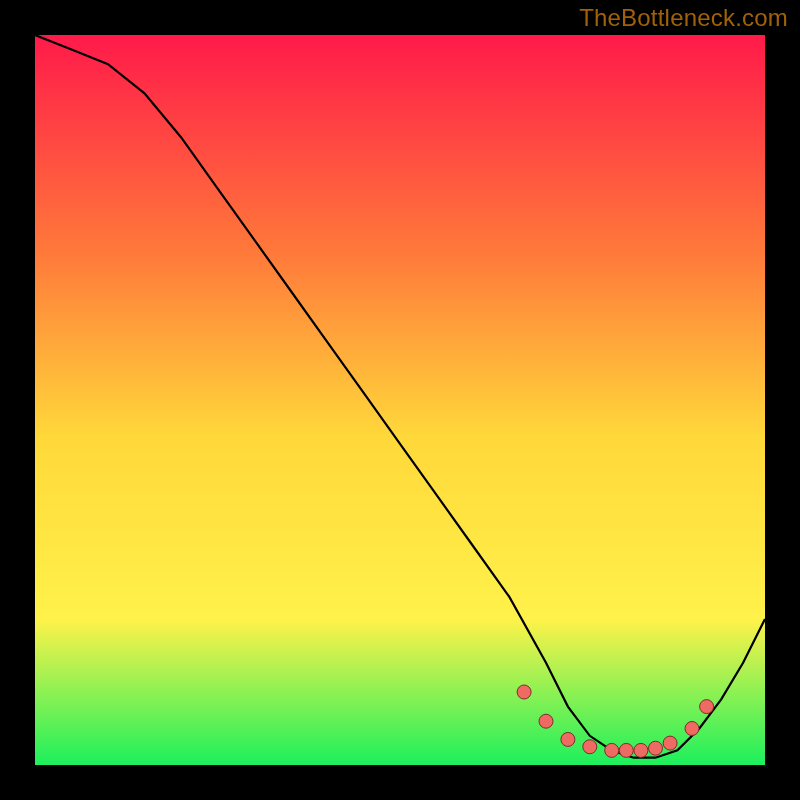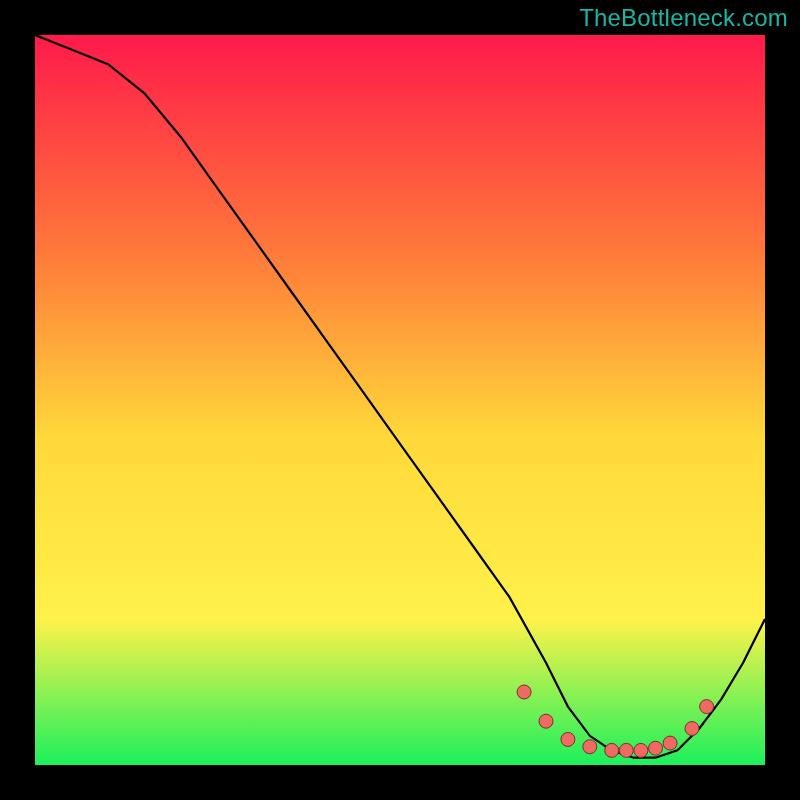--- a/index.html
+++ b/index.html
@@ -14,21 +14,21 @@
   .frame {
     position: relative;
     width: 800px;
     height: 800px;
     background: #000;
   }
   .watermark {
     position: absolute;
     top: 4px;
     right: 12px;
-    color: #14b8a6;
+    color: #a16207;
     font-size: 24px;
     font-weight: 500;
     letter-spacing: 0.2px;
     z-index: 10;
   }
   .plot {
     position: absolute;
     left: 35px;
     top: 35px;
     width: 730px;

